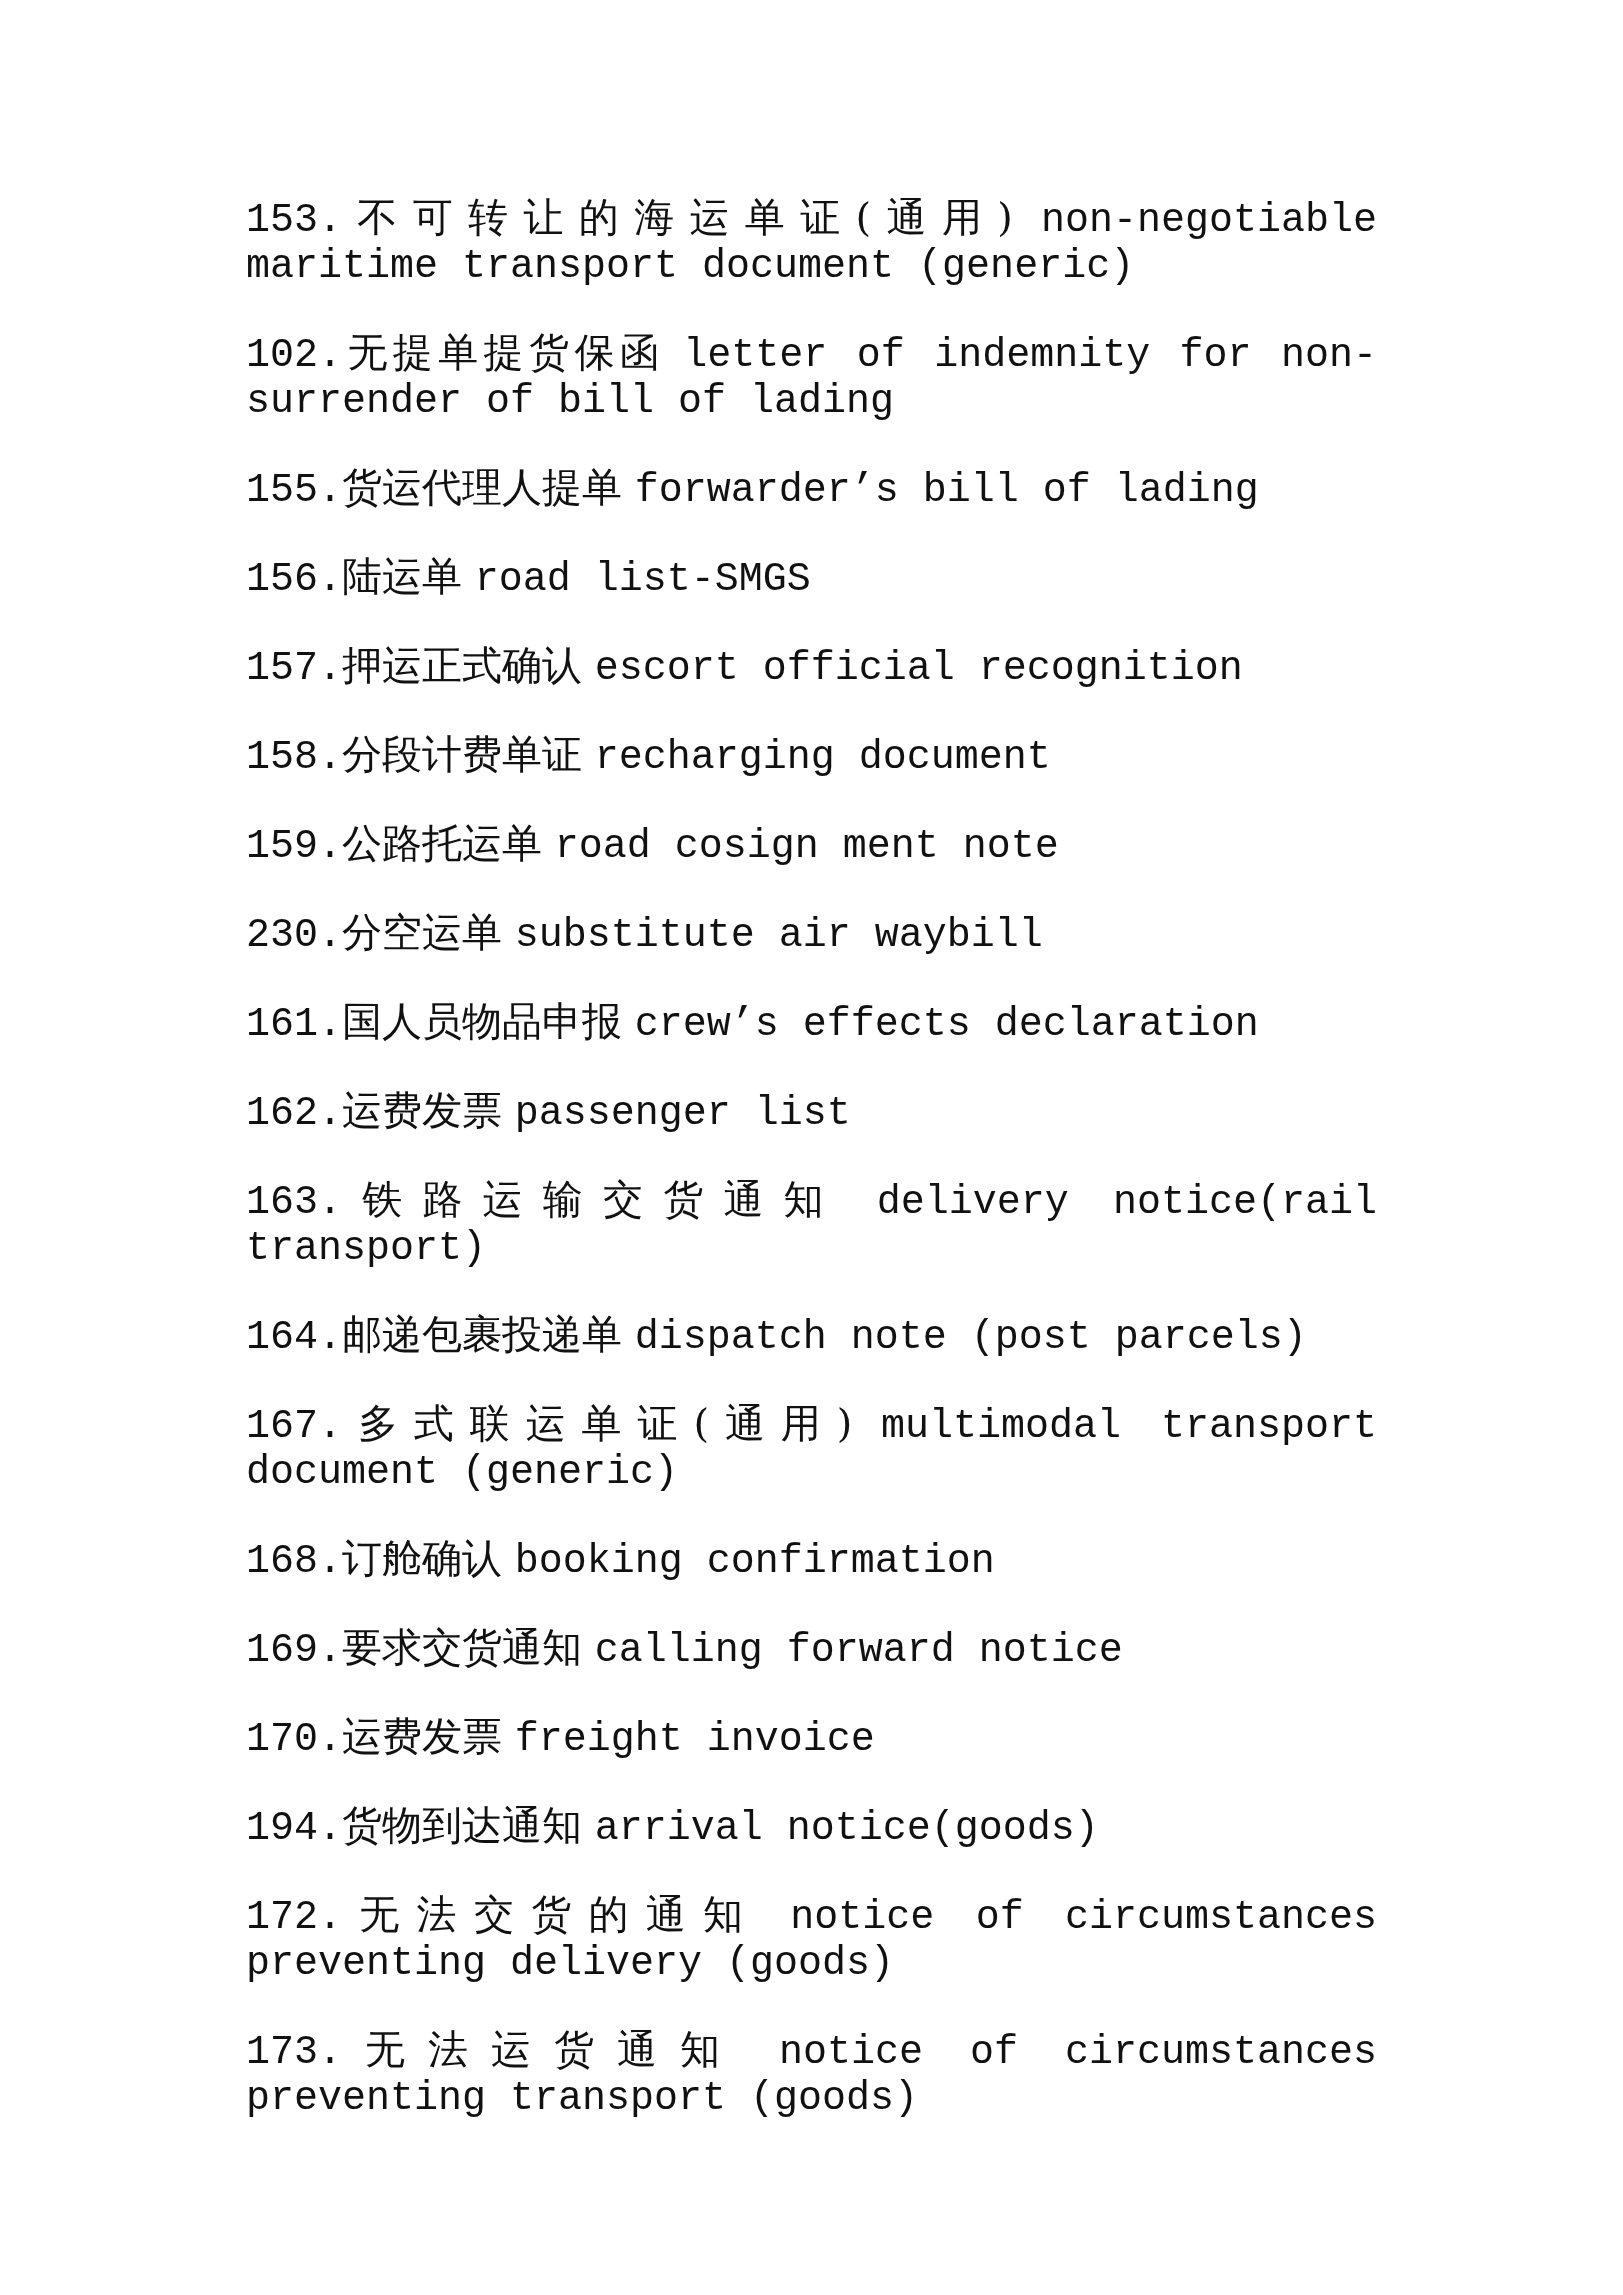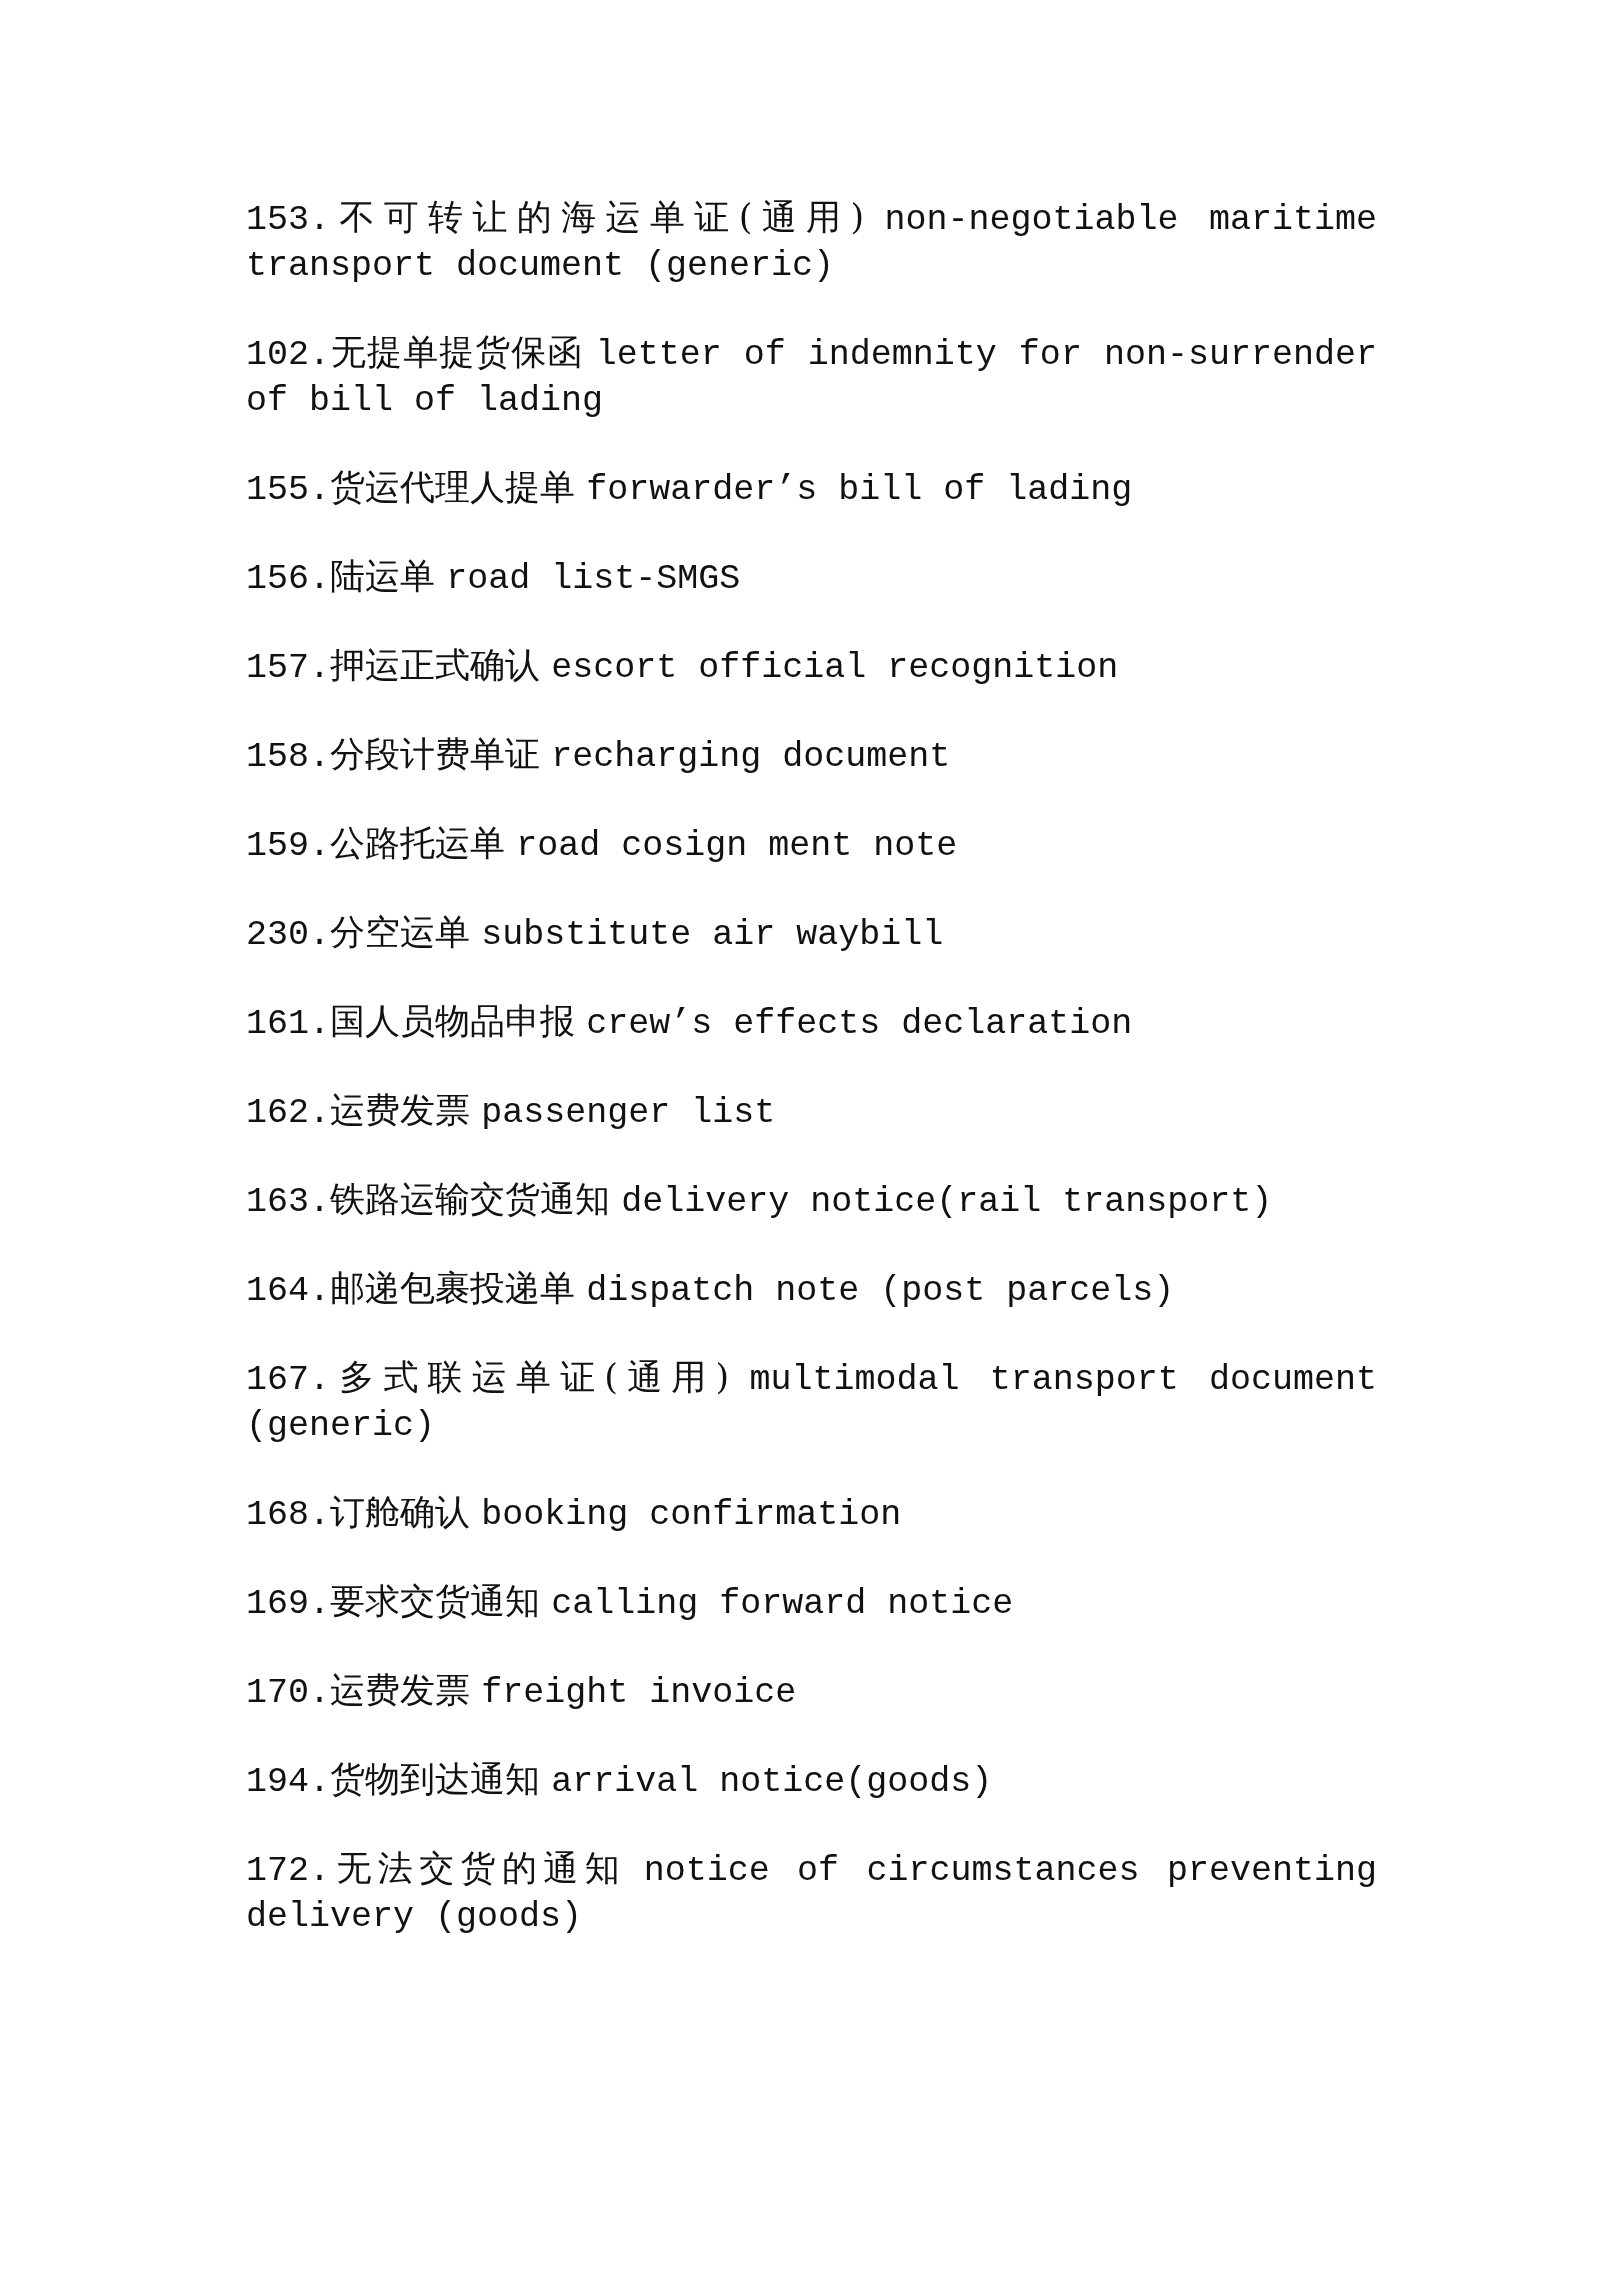--- a/index.html
+++ b/index.html
@@ -15,21 +15,21 @@
       font-family: "DejaVu Serif", "Liberation Serif", serif;
       color: #111111;
     }
     .page {
       position: absolute;
       left: 246px;
       top: 196px;
       width: 1139px;
     }
     .entry {
-      font-size: 35px;
+      font-size: 40px;
       line-height: 43px;
       margin: 0 8px 43px 0;
       text-align: justify;
       text-align-last: left;
       white-space: normal;
       word-break: normal;
     }
     .entry .num,
     .entry .zh,
     .entry .en {
@@ -74,14 +74,15 @@
   <p class="entry"><span class="num">168.</span><span class="zh">订舱确认</span> <span class="en">booking confirmation</span></p>
 
   <p class="entry"><span class="num">169.</span><span class="zh">要求交货通知</span> <span class="en">calling forward notice</span></p>
 
   <p class="entry"><span class="num">170.</span><span class="zh">运费发票</span> <span class="en">freight invoice</span></p>
 
   <p class="entry"><span class="num">194.</span><span class="zh">货物到达通知</span> <span class="en">arrival notice(goods)</span></p>
 
   <p class="entry"><span class="num">172.</span><span class="zh">无法交货的通知</span> <span class="en">notice of circumstances preventing delivery (goods)</span></p>
 
+  <p class="entry"><span class="num">173.</span><span class="zh">无法运货通知</span> <span class="en">notice of circumstances preventing transport (goods)</span></p>
 </div>
 
 
 </body></html>

